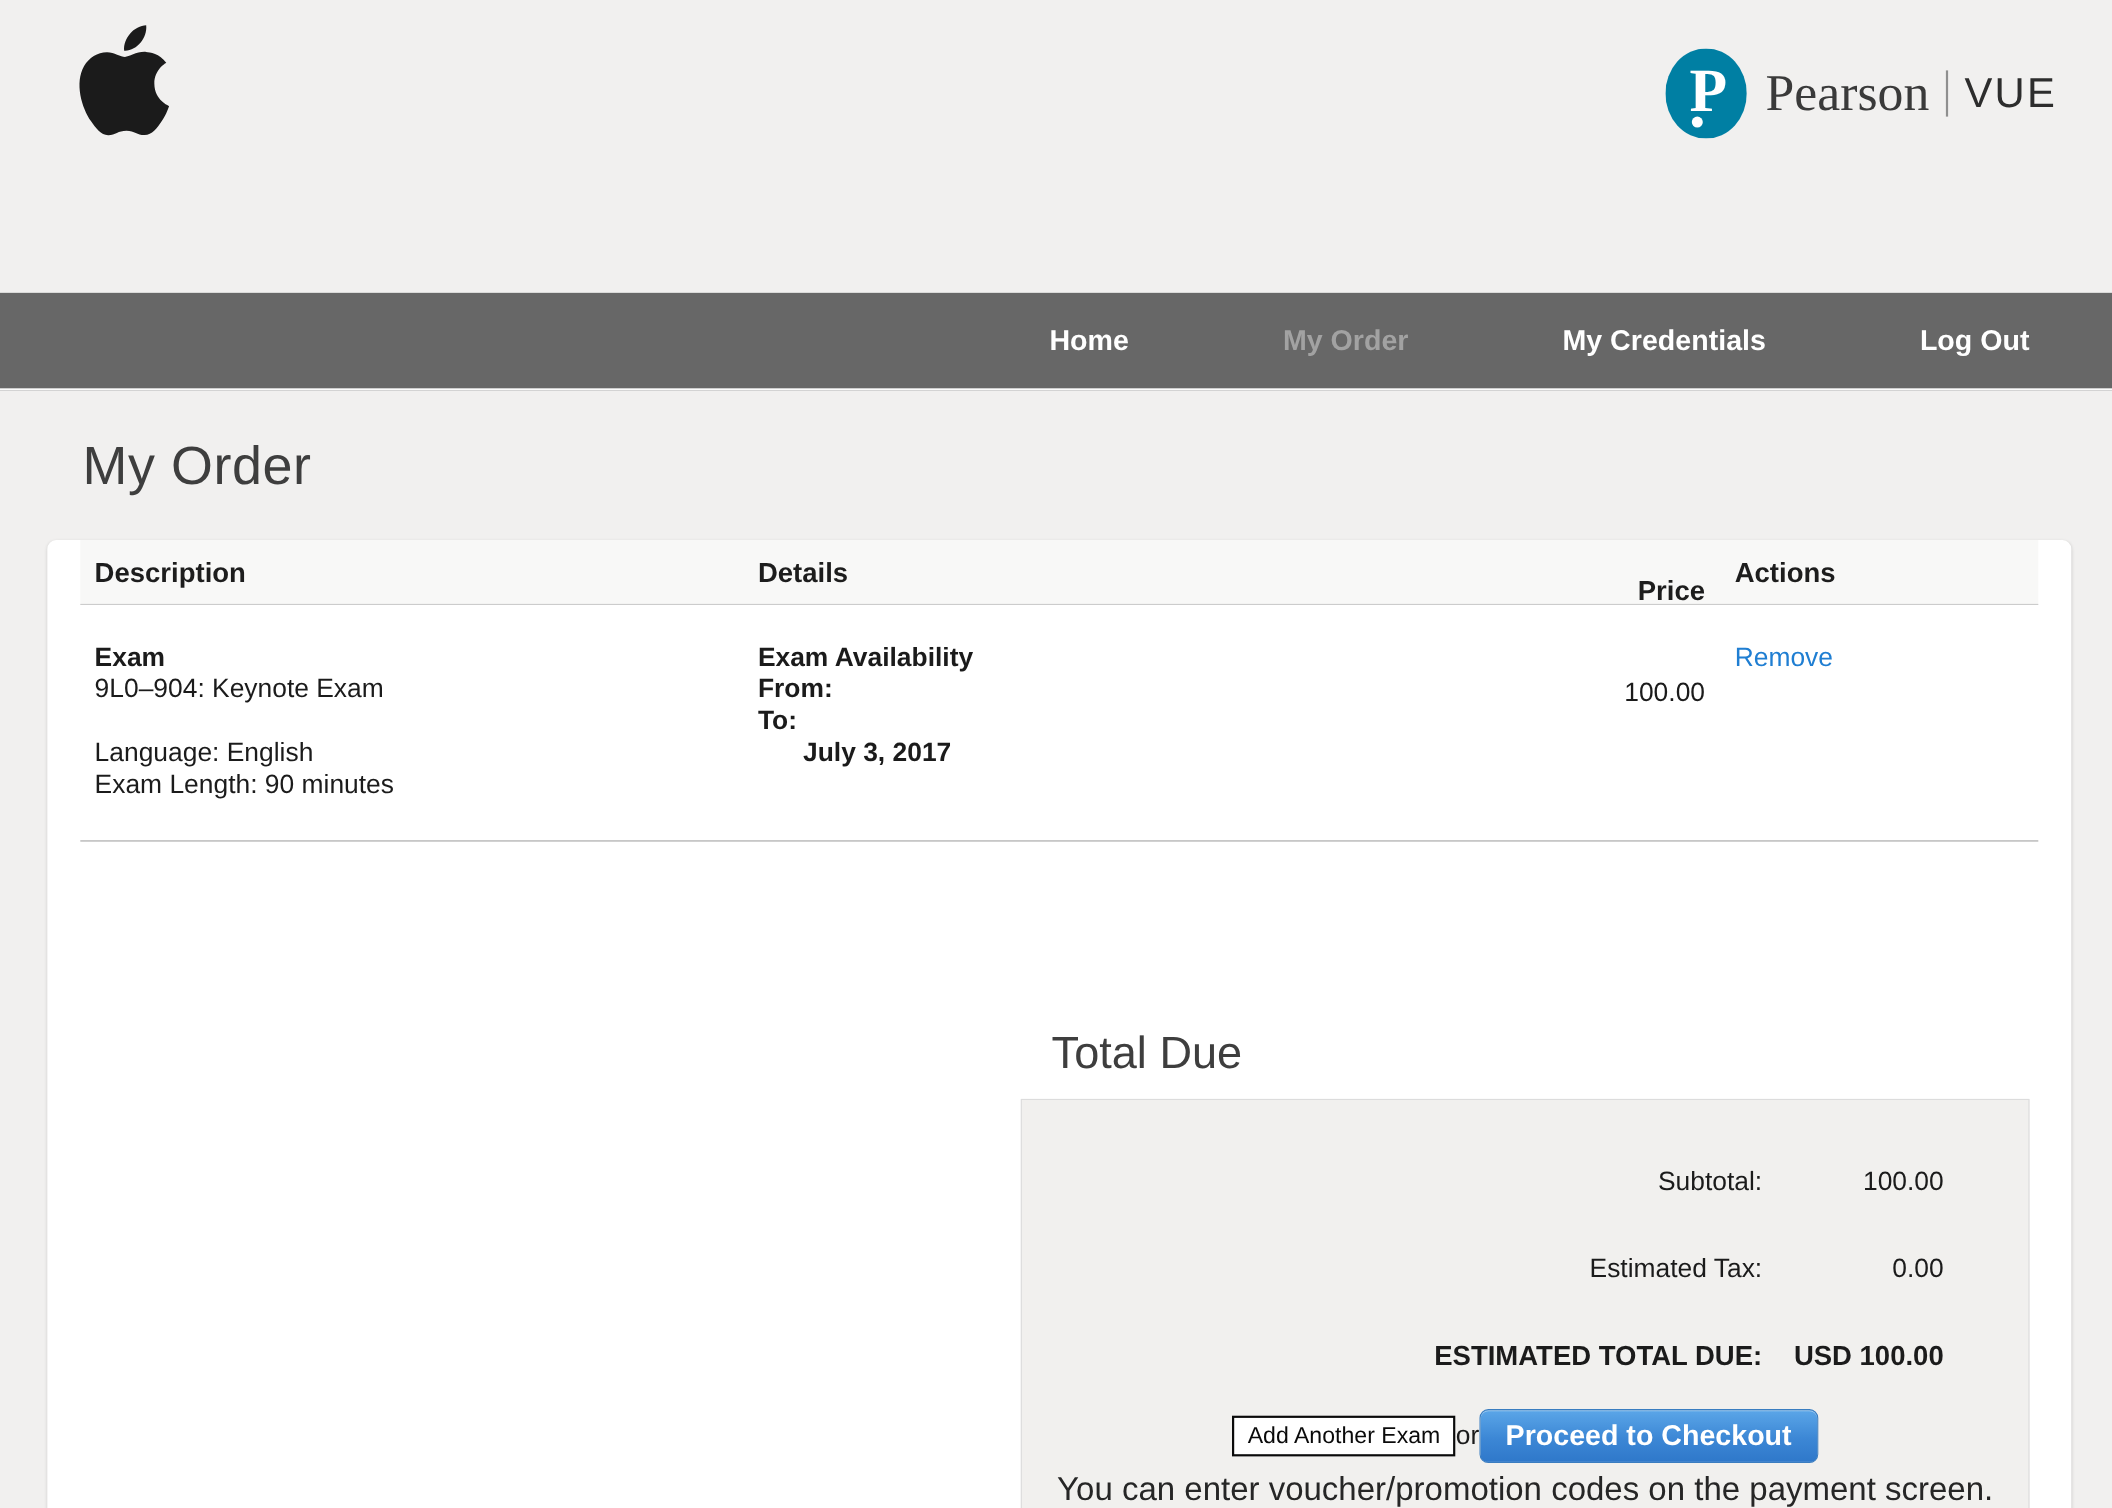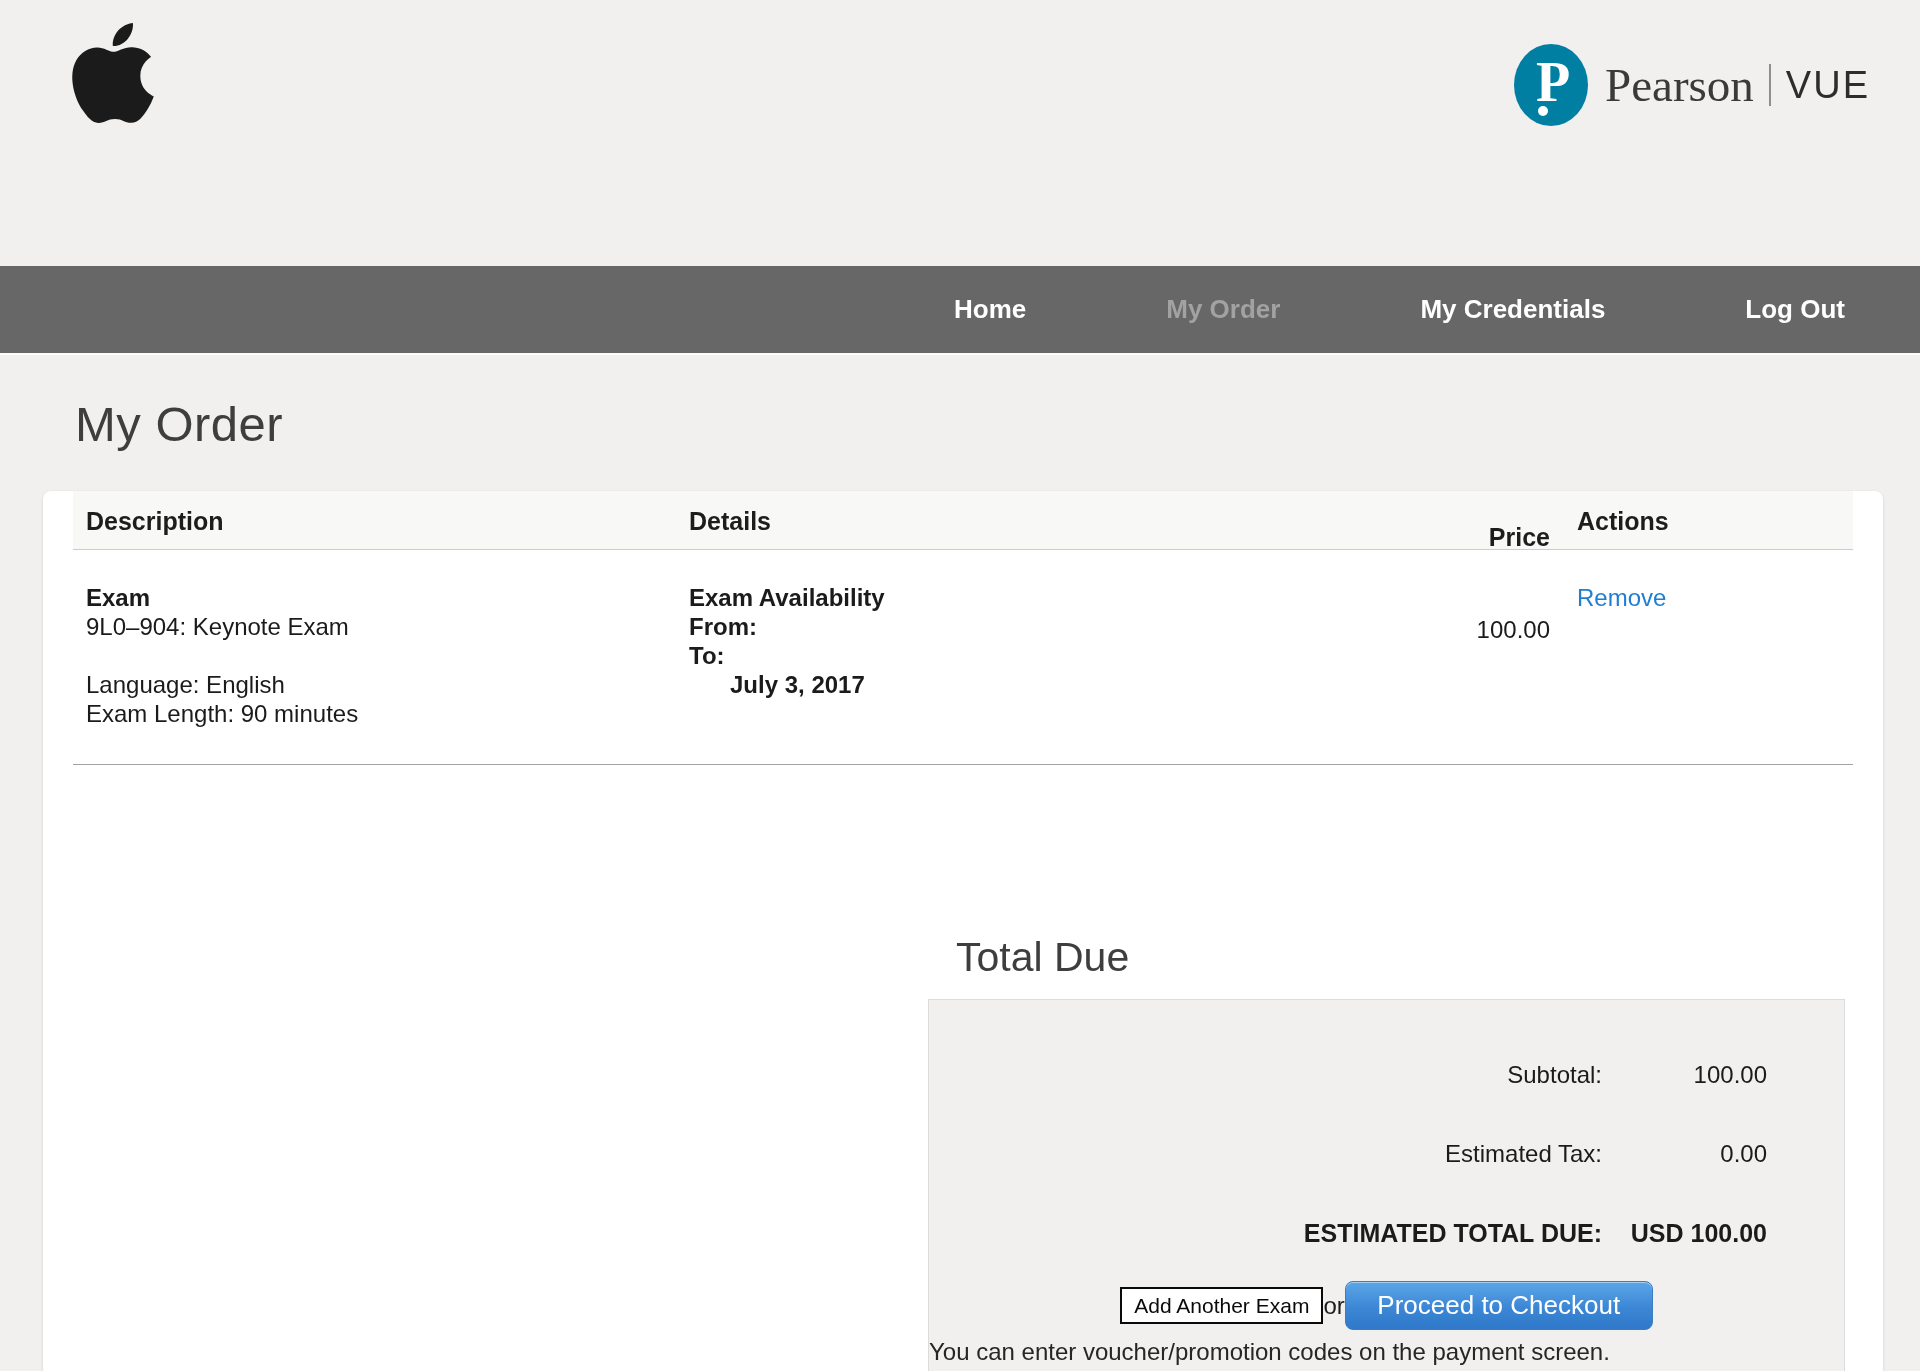--- a/index.html
+++ b/index.html
@@ -87,27 +87,27 @@
   .buttons-row { display:flex; align-items:center; justify-content:center; margin-top:28px; }
   .add-exam-button {
     font-family:"Liberation Sans", sans-serif;
     font-size:21px; color:#0a0a0a;
     background:#ffffff; border:2px solid #0a0a0a;
     height:37px; padding:0 12px; cursor:pointer;
   }
   .or-text { font-size:24px; color:#1b1b1b; }
   .checkout-button {
     font-family:"Liberation Sans", sans-serif;
-    font-size:26px; font-weight:normal; color:#ffffff;
+    font-size:26px; font-weight:bold; color:#ffffff;
     background:linear-gradient(to bottom, #5ba6e8 0%, #3c87d5 55%, #2f78ca 100%);
     border:1px solid #3a7dc0; border-radius:8px;
     box-shadow:inset 0 1px 0 rgba(255,255,255,0.45);
     width:308px; height:49px; cursor:pointer;
   }
-  .voucher-note { margin-top:8px; font-size:24px; color:#262626; }
+  .voucher-note { text-align:center; margin-top:8px; font-size:30px; color:#262626; }
 </style>
 </head>
 <body>
 
 <div class="top-header">
   <span class="apple-logo">
     <svg width="100" height="118" viewBox="0 0 24 24" fill="#1b1b1b" xmlns="http://www.w3.org/2000/svg">
       <path d="M12.152 6.896c-.948 0-2.415-1.078-3.96-1.04-2.04.027-3.91 1.183-4.961 3.014-2.117 3.675-.546 9.103 1.519 12.09 1.013 1.454 2.208 3.09 3.792 3.039 1.52-.065 2.09-.987 3.935-.987 1.831 0 2.35.987 3.96.948 1.637-.026 2.676-1.48 3.676-2.948 1.156-1.688 1.636-3.325 1.662-3.415-.039-.013-3.182-1.221-3.22-4.857-.026-3.04 2.48-4.494 2.597-4.559-1.429-2.09-3.623-2.324-4.39-2.376-2-.156-3.675 1.09-4.61 1.09z"></path>
       <path d="M15.53 3.83c.843-1.012 1.4-2.427 1.245-3.83-1.207.052-2.662.805-3.532 1.818-.78.896-1.454 2.338-1.273 3.714 1.338.104 2.715-.688 3.559-1.701"></path>
     </svg>

